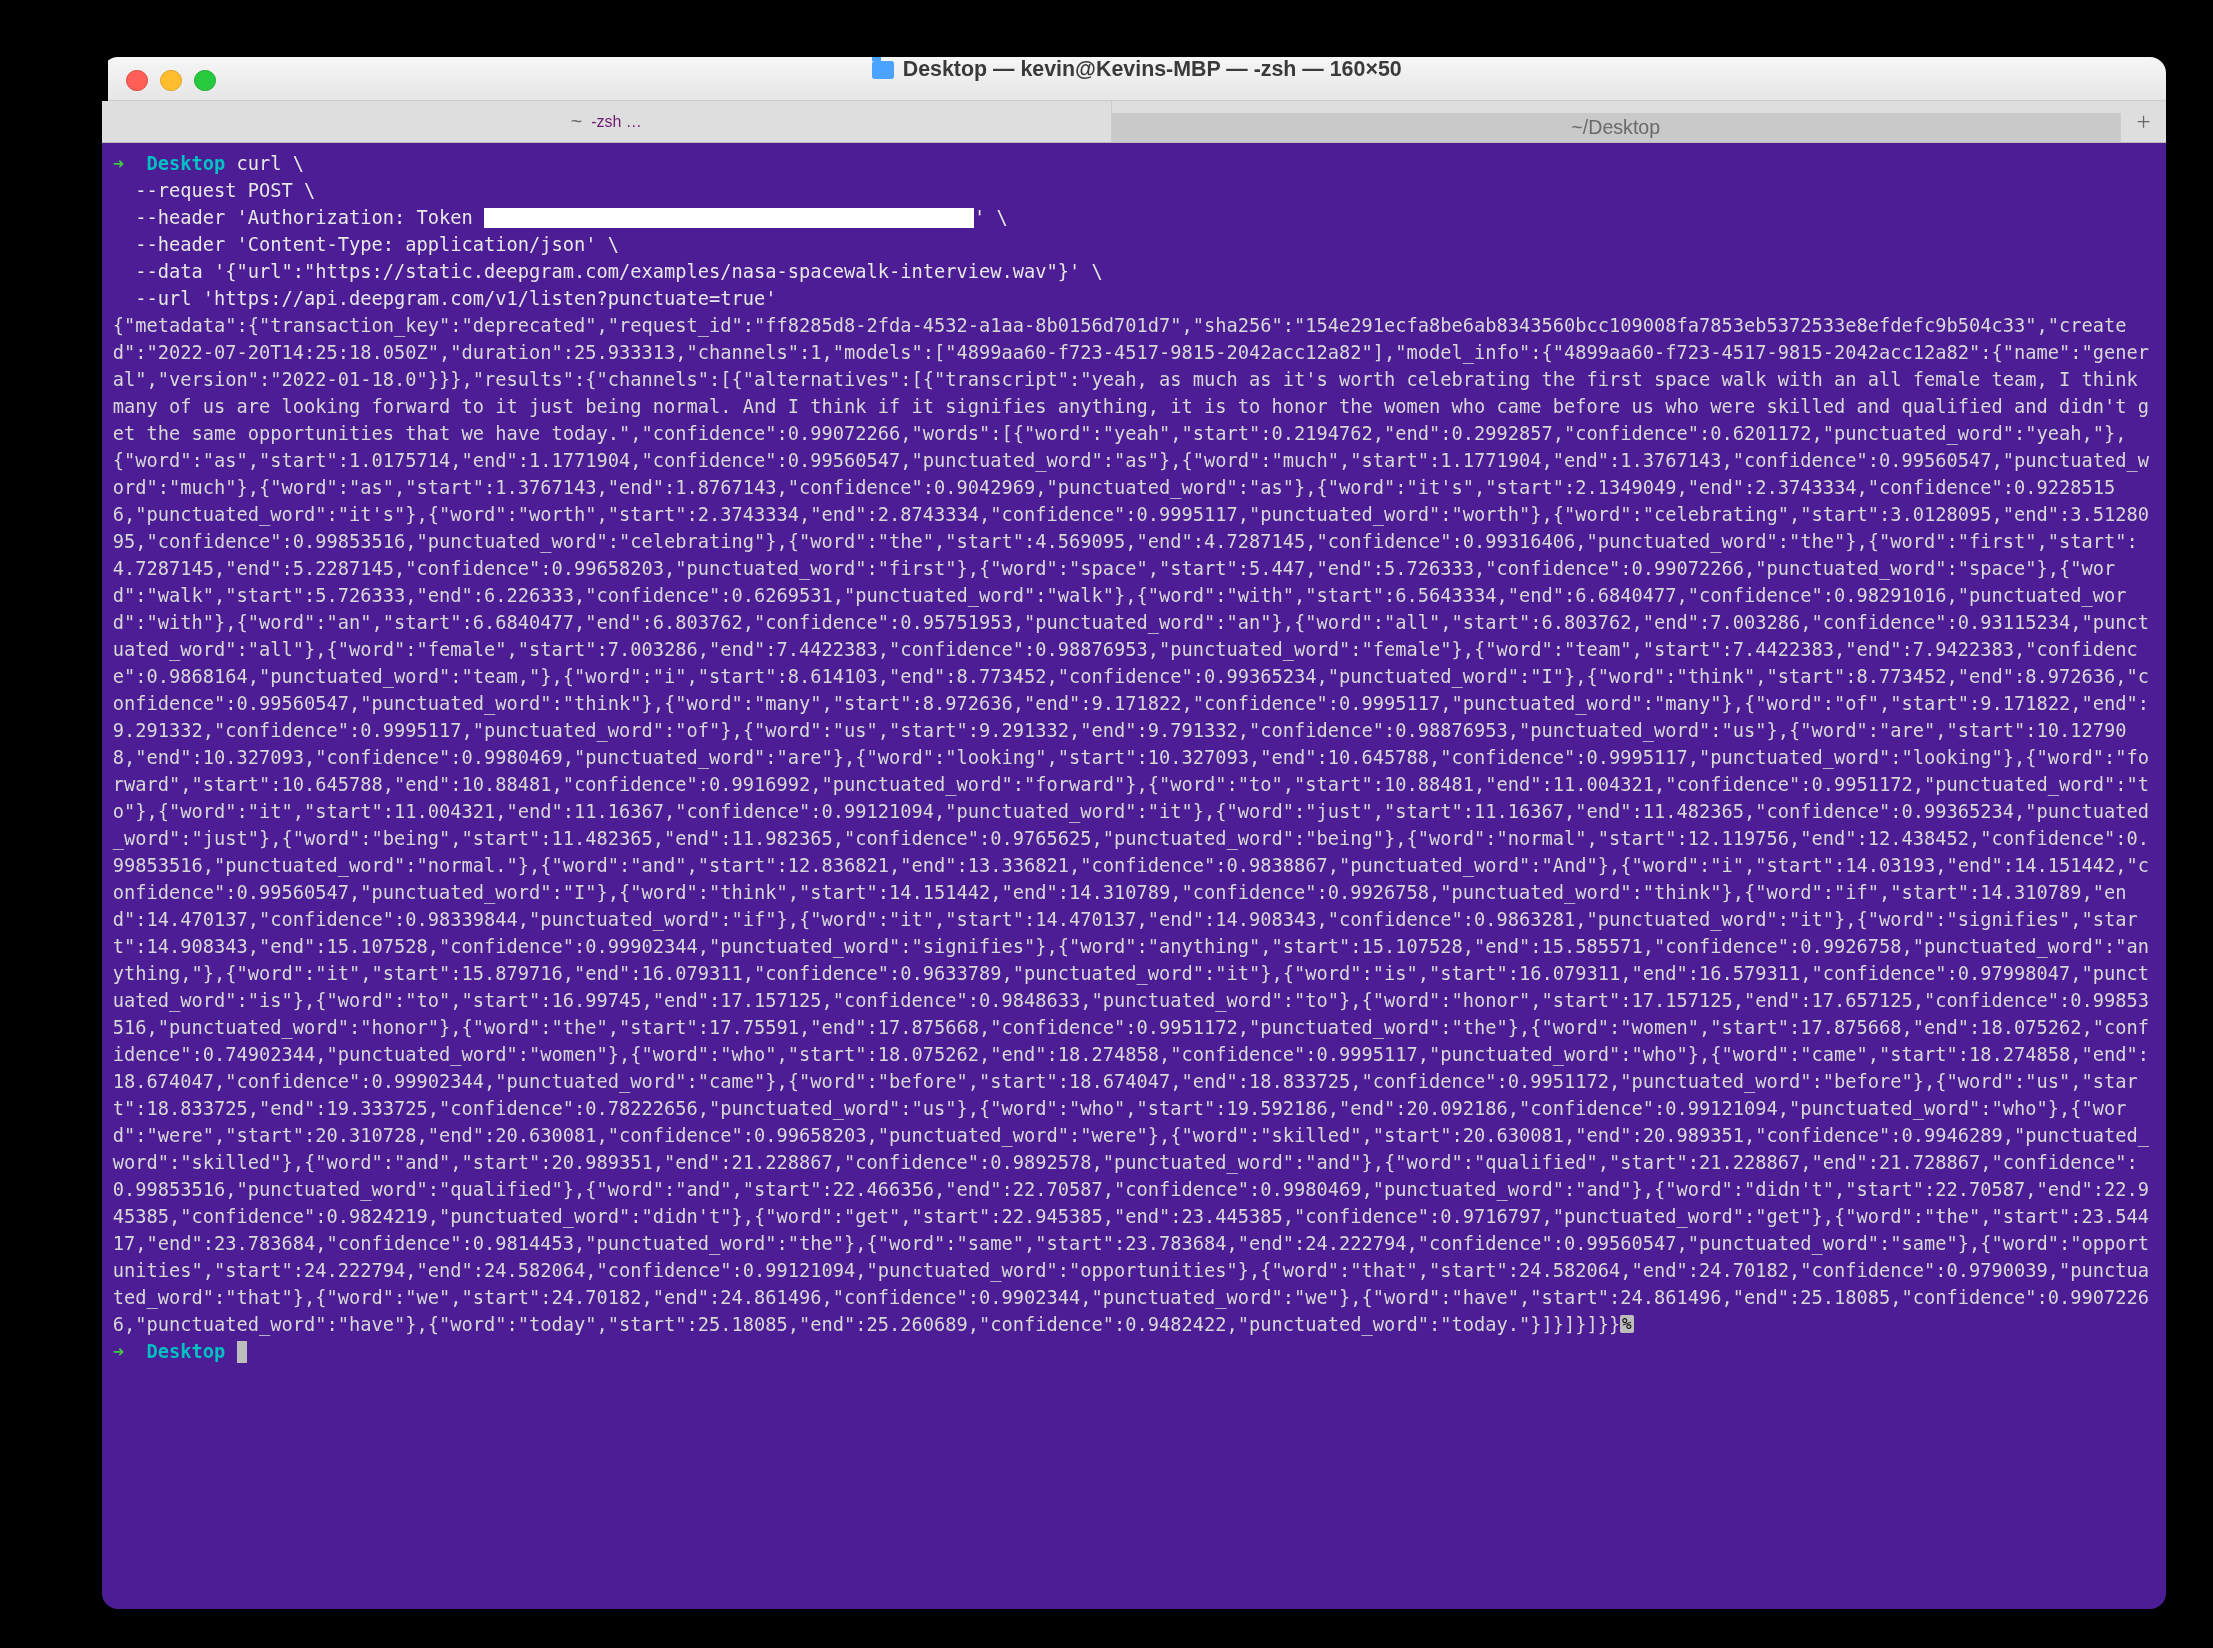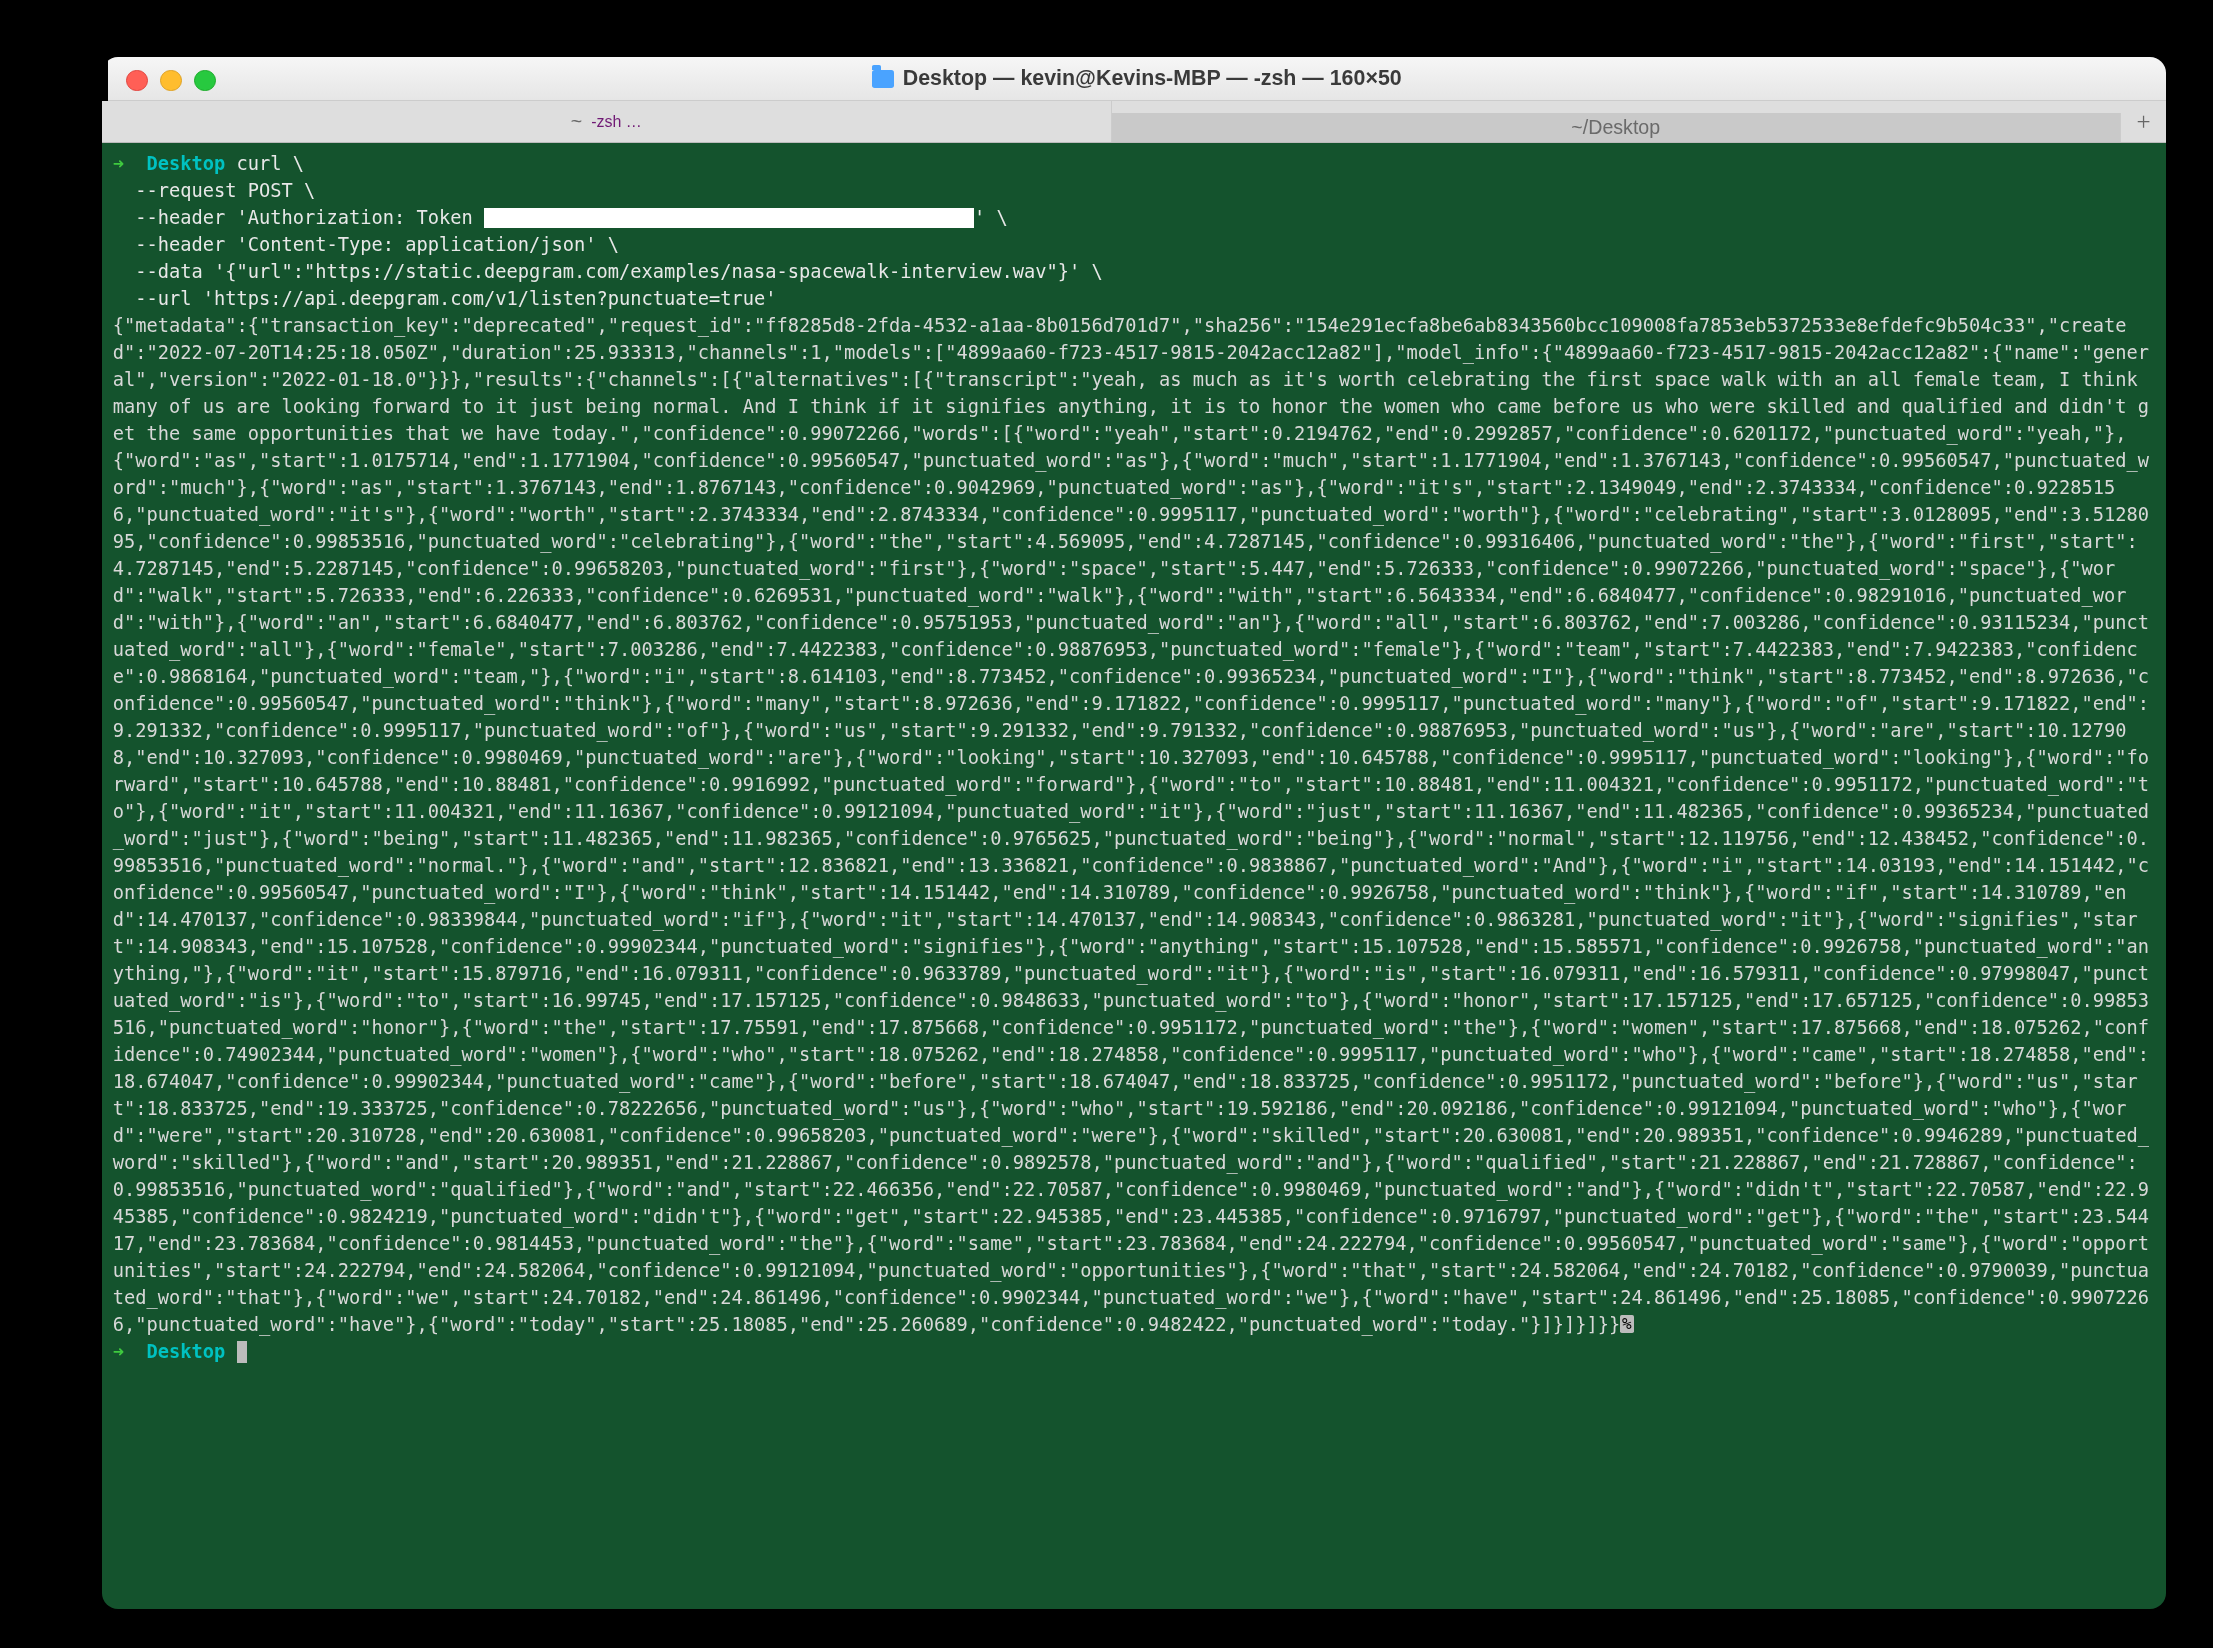--- a/index.html
+++ b/index.html
@@ -1,31 +1,31 @@
 <!DOCTYPE html>
 <html style="font-size:14.3px"><head>
 <meta charset="utf-8">
 <style>
   html,body{margin:0;padding:0;background:#000;width:2214px;height:1649px;}
   .window{position:absolute;left:102px;top:57px;width:2064px;height:1552px;border-radius:16px;overflow:hidden;background:#000;box-shadow:0 18px 53px rgba(0,0,0,.5);}
-  .titlebar{height:43px;background:linear-gradient(#f6f6f6,#e6e6e6);display:flex;align-items:center;position:relative;border-bottom:0.9px solid #ccc;margin-left:6px;}
+  .titlebar{height:43px;background:linear-gradient(#f6f6f6,#e6e6e6);display:flex;align-items:flex-start;position:relative;border-bottom:0.9px solid #ccc;margin-left:6px;}
   .traffic{display:flex;gap:12.5px;position:absolute;left:18px;top:12.5px;}
   .dot{width:19.6px;height:19.6px;border-radius:50%;}
   .dot.close{background:#ff5f56;border:0.9px solid #e0443e;}
   .dot.min{background:#ffbd2e;border:0.9px solid #dea123;}
   .dot.max{background:#27c93f;border:0.9px solid #1aab29;}
   .wtitle{width:100%;text-align:center;font:700 21.4px -apple-system,Helvetica,Arial;color:#3a3a3a;display:flex;align-items:center;justify-content:center;gap:9px;}
   .foldericon{width:21.4px;height:18px;background:#4aa3ff;border-radius:2.7px;position:relative;display:inline-block;}
   .foldericon::before{content:"";position:absolute;top:-4.5px;left:0;width:9px;height:4.5px;background:#4aa3ff;border-radius:1.8px 1.8px 0 0;}
   .tabbar{height:41px;background:#dedede;display:flex;align-items:stretch;border-bottom:0.9px solid #bbb;}
   .tab{flex:1;display:flex;align-items:center;justify-content:center;font:19.6px -apple-system,Helvetica,Arial;color:#6a6a6a;border-right:0.9px solid #ccc;gap:9px;}
   .tab.active{background:#c9c9c9;margin-top:12px;}
   .tab .sub{font-size:16px;color:#701a75;}
   .newtab{width:45px;display:flex;align-items:center;justify-content:center;color:#666;font-size:25px;}
-  .term{background:#14532d;color:#d8d8d8;font:400 18.7px/27px "Menlo","Consolas",monospace;padding:7.1px 10.7px 18px 10.7px;white-space:pre-wrap;word-break:break-all;height:calc(100% - 84px);overflow:hidden;}
+  .term{background:#4c1d95;color:#d8d8d8;font:400 18.7px/27px "Menlo","Consolas",monospace;padding:7.1px 10.7px 18px 10.7px;white-space:pre-wrap;word-break:break-all;height:calc(100% - 84px);overflow:hidden;}
   .arrow{color:#3fca3f;}
   .path{color:#00c2c2;font-weight:700;}
   .cmd{color:#e8e8e8;}
   .redact{display:inline-block;width:490px;height:19.6px;background:#fff;vertical-align:-3.6px;}
   .cursor{display:inline-block;width:10.7px;height:21.4px;background:#bcbcbc;vertical-align:-4.5px;}
   .pct{display:inline-block;background:#bcbcbc;color:#000;padding:0 1.8px;border-radius:1.8px;font-size:16px;line-height:18px;vertical-align:1.8px;}
 </style>
 </head>
 <body>
 

